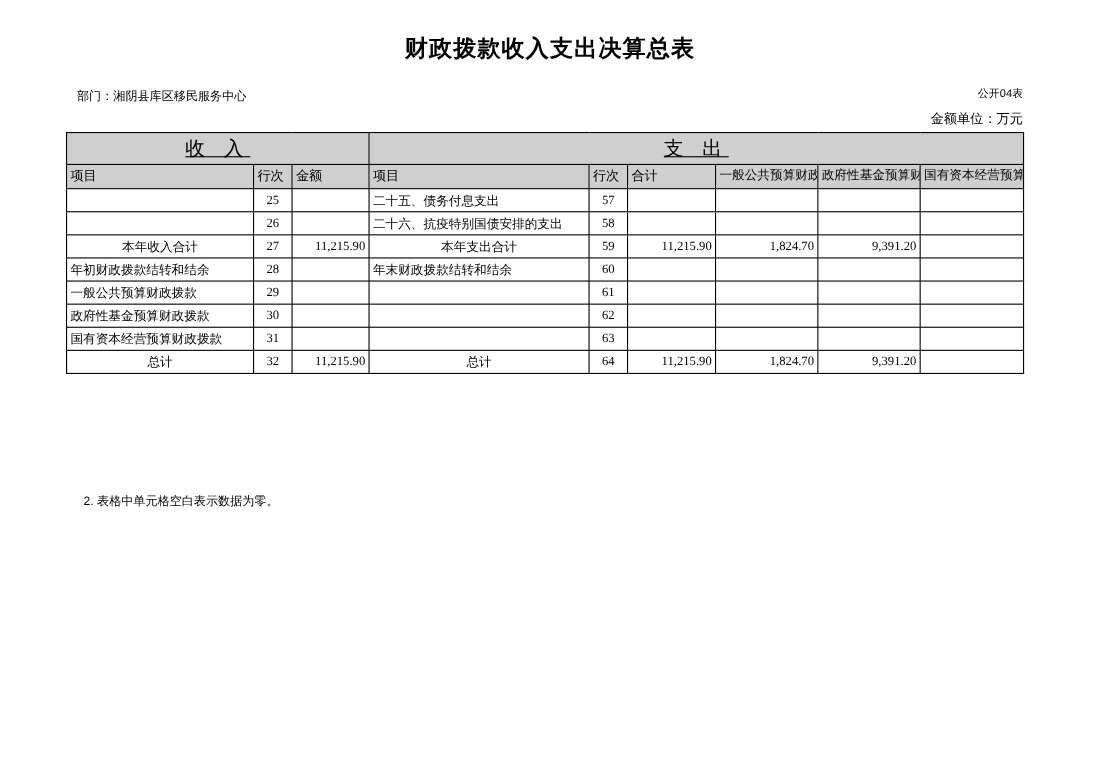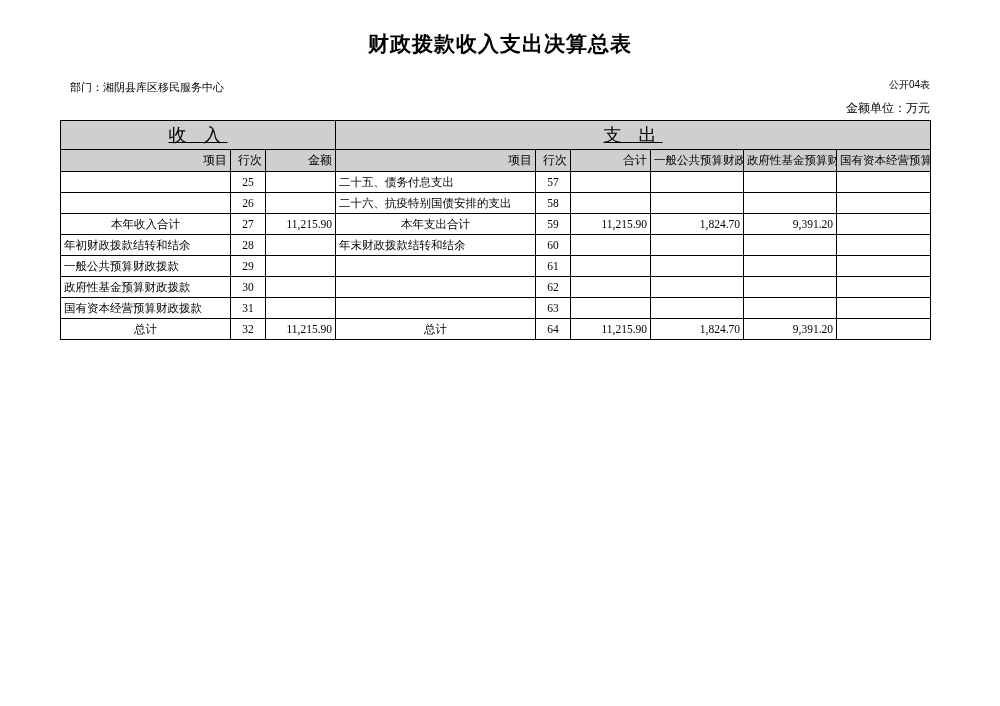--- a/index.html
+++ b/index.html
@@ -63,21 +63,21 @@
     border: 1px solid #000000;
     padding: 2px 3px;
     height: 16px;
     vertical-align: middle;
     font-weight: normal;
     overflow: hidden;
     white-space: nowrap;
   }
   .hdr {
     background: #cfcfcf;
-    text-align: right;
+    text-align: left;
     font-size: 12px;
   }
   .hdr-big {
     background: #cfcfcf;
     text-align: center;
     font-size: 18px;
     letter-spacing: 6px;
     height: 22px;
     text-decoration: underline;
   }
@@ -238,15 +238,16 @@
         <td class="c-center num">64</td>
         <td class="c-right num">11,215.90</td>
         <td class="c-right num">1,824.70</td>
         <td class="c-right num">9,391.20</td>
         <td class="c-right num"></td>
       </tr>
     </tbody>
   </table>
 
   <div class="notes">
+    <div class="n2">2. 表格中单元格空白表示数据为零。</div>
   </div>
 
 </div>
 
 </body></html>

